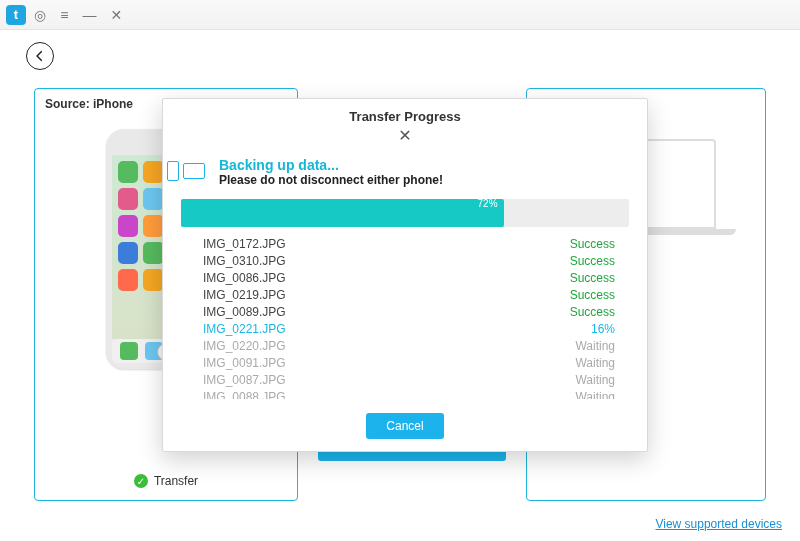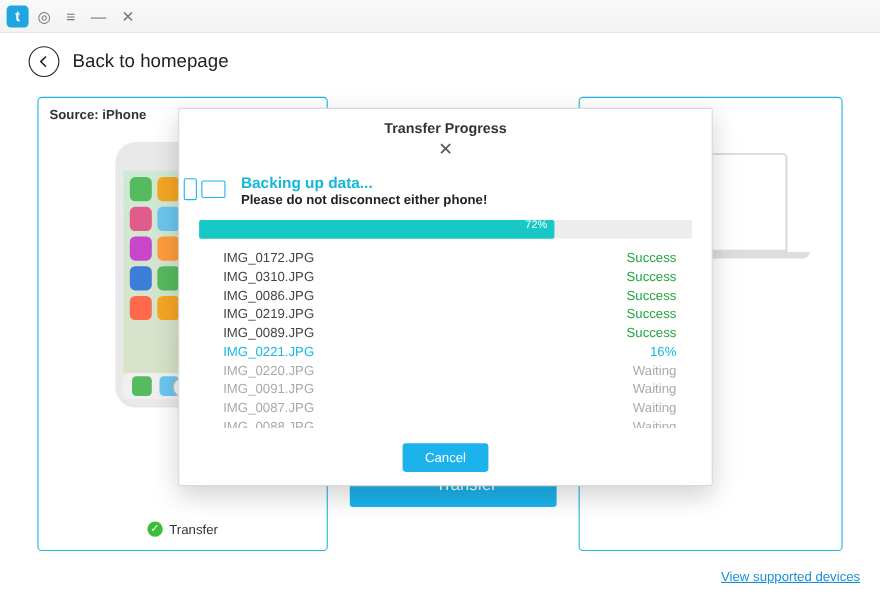--- a/index.html
+++ b/index.html
@@ -57,21 +57,21 @@
 .modal { position: absolute; left: 162px; right: 152px; top: 98px; background: #fff; border: 1px solid #d9d9d9; box-shadow: 0 8px 24px rgba(0,0,0,.18); border-radius: 2px; }
 .modal-head { display: flex; align-items: center; justify-content: space-between; padding: 10px 14px 8px; flex-direction: column; }
 .modal-title { font-size: 13px; font-weight: bold; color: #333; }
 .close-x { font-size: 16px; color: #555; cursor: pointer; padding: 2px 4px; }
 .status-row { display: flex; align-items: center; padding: 2px 4px 8px; gap: 12px; }
 .trans-ico { width: 40px; height: 26px; position: relative; }
 .trans-ico .ph { position: absolute; left: 0; top: 2px; width: 12px; height: 20px; border: 1.5px solid #1cb3ec; border-radius: 2px; }
 .trans-ico .lp { position: absolute; left: 16px; top: 4px; width: 22px; height: 16px; border: 1.5px solid #1cb3ec; border-radius: 2px; }
 .status-heading { font-size: 14px; font-weight: bold; color: #16b7d7; }
 .status-sub { font-size: 12px; font-weight: bold; color: #222; }
-.progress-wrap { margin: 4px 18px 8px; height: 17px; background: #ededed; border-radius: 2px; position: relative; }
+.progress-wrap { margin: 4px 18px 8px; height: 28px; background: #ededed; border-radius: 2px; position: relative; }
 .progress-fill { height: 100%; background: #16c9c5; border-radius: 2px; position: relative; }
 .progress-label { position: absolute; right: 6px; top: -1px; font-size: 10px; color: #fff; }
 .file-list { margin: 4px 24px 6px 18px; max-height: 164px; overflow-y: auto; padding-right: 8px; }
 .file-row { display: flex; justify-content: space-between; font-size: 12px; padding: 1.5px 0 1.5px 22px; }
 .fn { color: #444; } .fn.active { color: #18b7e4; }
 .fn.dim { color: #aaa; }
 .st-success { color: #1fa63d; }
 .st-active { color: #18b7e4; }
 .st-wait { color: #aaa; }
 .file-list::-webkit-scrollbar { width: 8px; }
@@ -91,21 +91,20 @@
     <span class="win-btn">✕</span>
   </div>
 </div>
 
 <div class="back-row">
   <div class="back-circle">
     <svg viewBox="0 0 24 24">
         <path d="M15 4l-8 8 8 8" fill="none" stroke="#222" stroke-width="2.5"></path>
       </svg>
   </div>
-  <div class="back-text">Back to homepage</div>
 </div>
 
 <div class="panels">
   <div class="panel left">
     <div class="panel-label">Source: iPhone</div>
     <div class="phone">
       <div class="screen">
         <div class="app-icon i1"></div>
           <div class="app-icon i2"></div>
           <div class="app-icon i3"></div>

